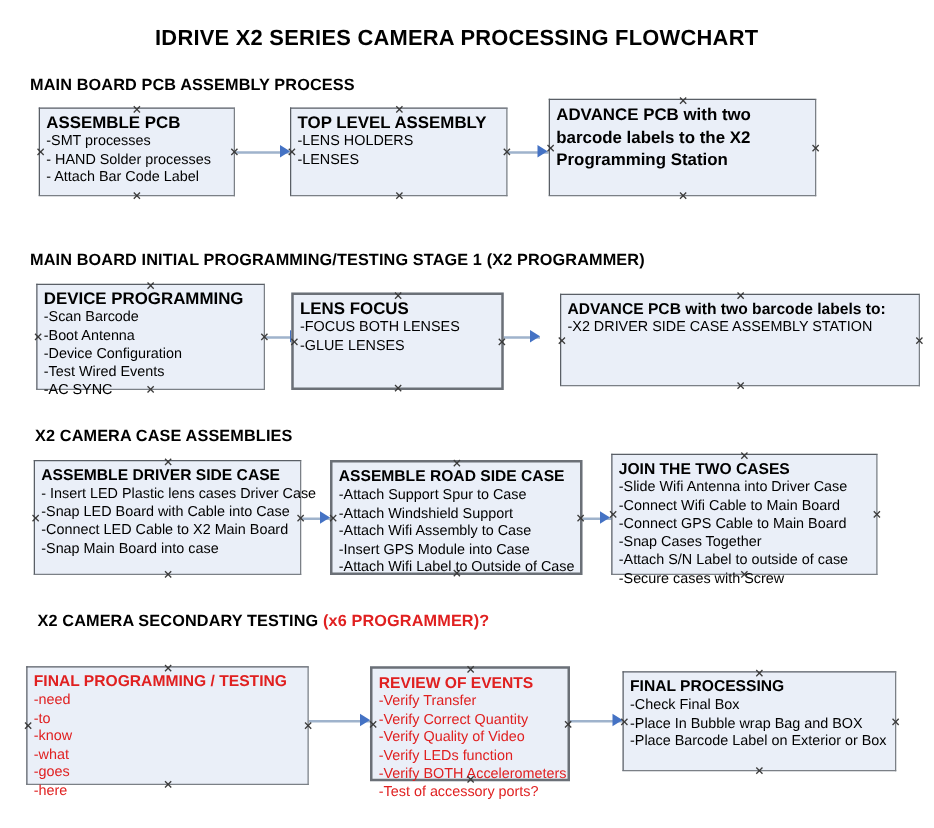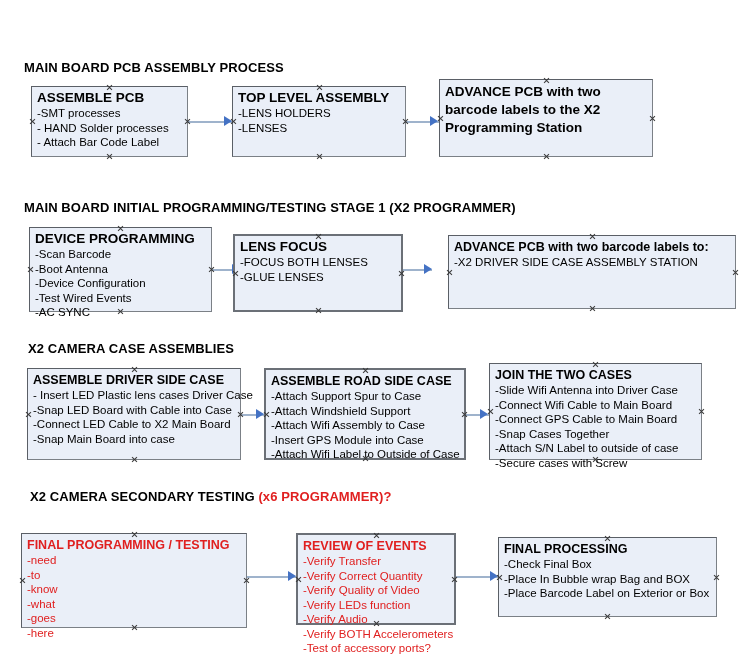--- a/index.html
+++ b/index.html
@@ -117,20 +117,21 @@
     border-bottom: 5px solid transparent;
     border-left: 8px solid #4472c4;
     margin-top: -5px;
   }
 </style>
 </head>
 <body>
 
 <div id="canvas">
 
+  <div class="doc-title" style="left:124px; top:20px;">IDRIVE X2  SERIES CAMERA PROCESSING FLOWCHART</div>
 
   <div class="section-title" style="left:24px; top:60px;">MAIN BOARD PCB ASSEMBLY PROCESS</div>
 
   <div class="conn" style="left:188px; top:121px; width:44px;"></div>
   <div class="arrowhead" style="left:224px; top:121px;"></div>
   <div class="conn" style="left:406px; top:121px; width:33px;"></div>
   <div class="arrowhead" style="left:430px; top:121px;"></div>
 
   <div class="node" style="left:31px; top:86px; width:157px; height:71px;">
     <div class="head">ASSEMBLE PCB</div>
@@ -266,21 +267,20 @@
     <div class="handle" style="left:0;  top:50%;"></div>
     <div class="handle" style="left:100%; top:50%;"></div>
   </div>
 
   <div class="node red thick" style="left:296px; top:533px; width:160px; height:92px;">
     <div class="head small">REVIEW OF EVENTS</div>
     <div class="line">-Verify Transfer</div>
     <div class="line">-Verify Correct Quantity</div>
     <div class="line">-Verify Quality of Video</div>
     <div class="line">-Verify LEDs function</div>
-    <div class="line">-Verify Audio</div>
     <div class="line">-Verify BOTH Accelerometers</div>
     <div class="line">-Test of accessory ports?</div>
     <div class="handle" style="left:50%; top:0;"></div>
     <div class="handle" style="left:50%; top:100%;"></div>
     <div class="handle" style="left:0;  top:50%;"></div>
     <div class="handle" style="left:100%; top:50%;"></div>
   </div>
 
   <div class="node" style="left:498px; top:537px; width:219px; height:80px;">
     <div class="head small">FINAL PROCESSING</div>

